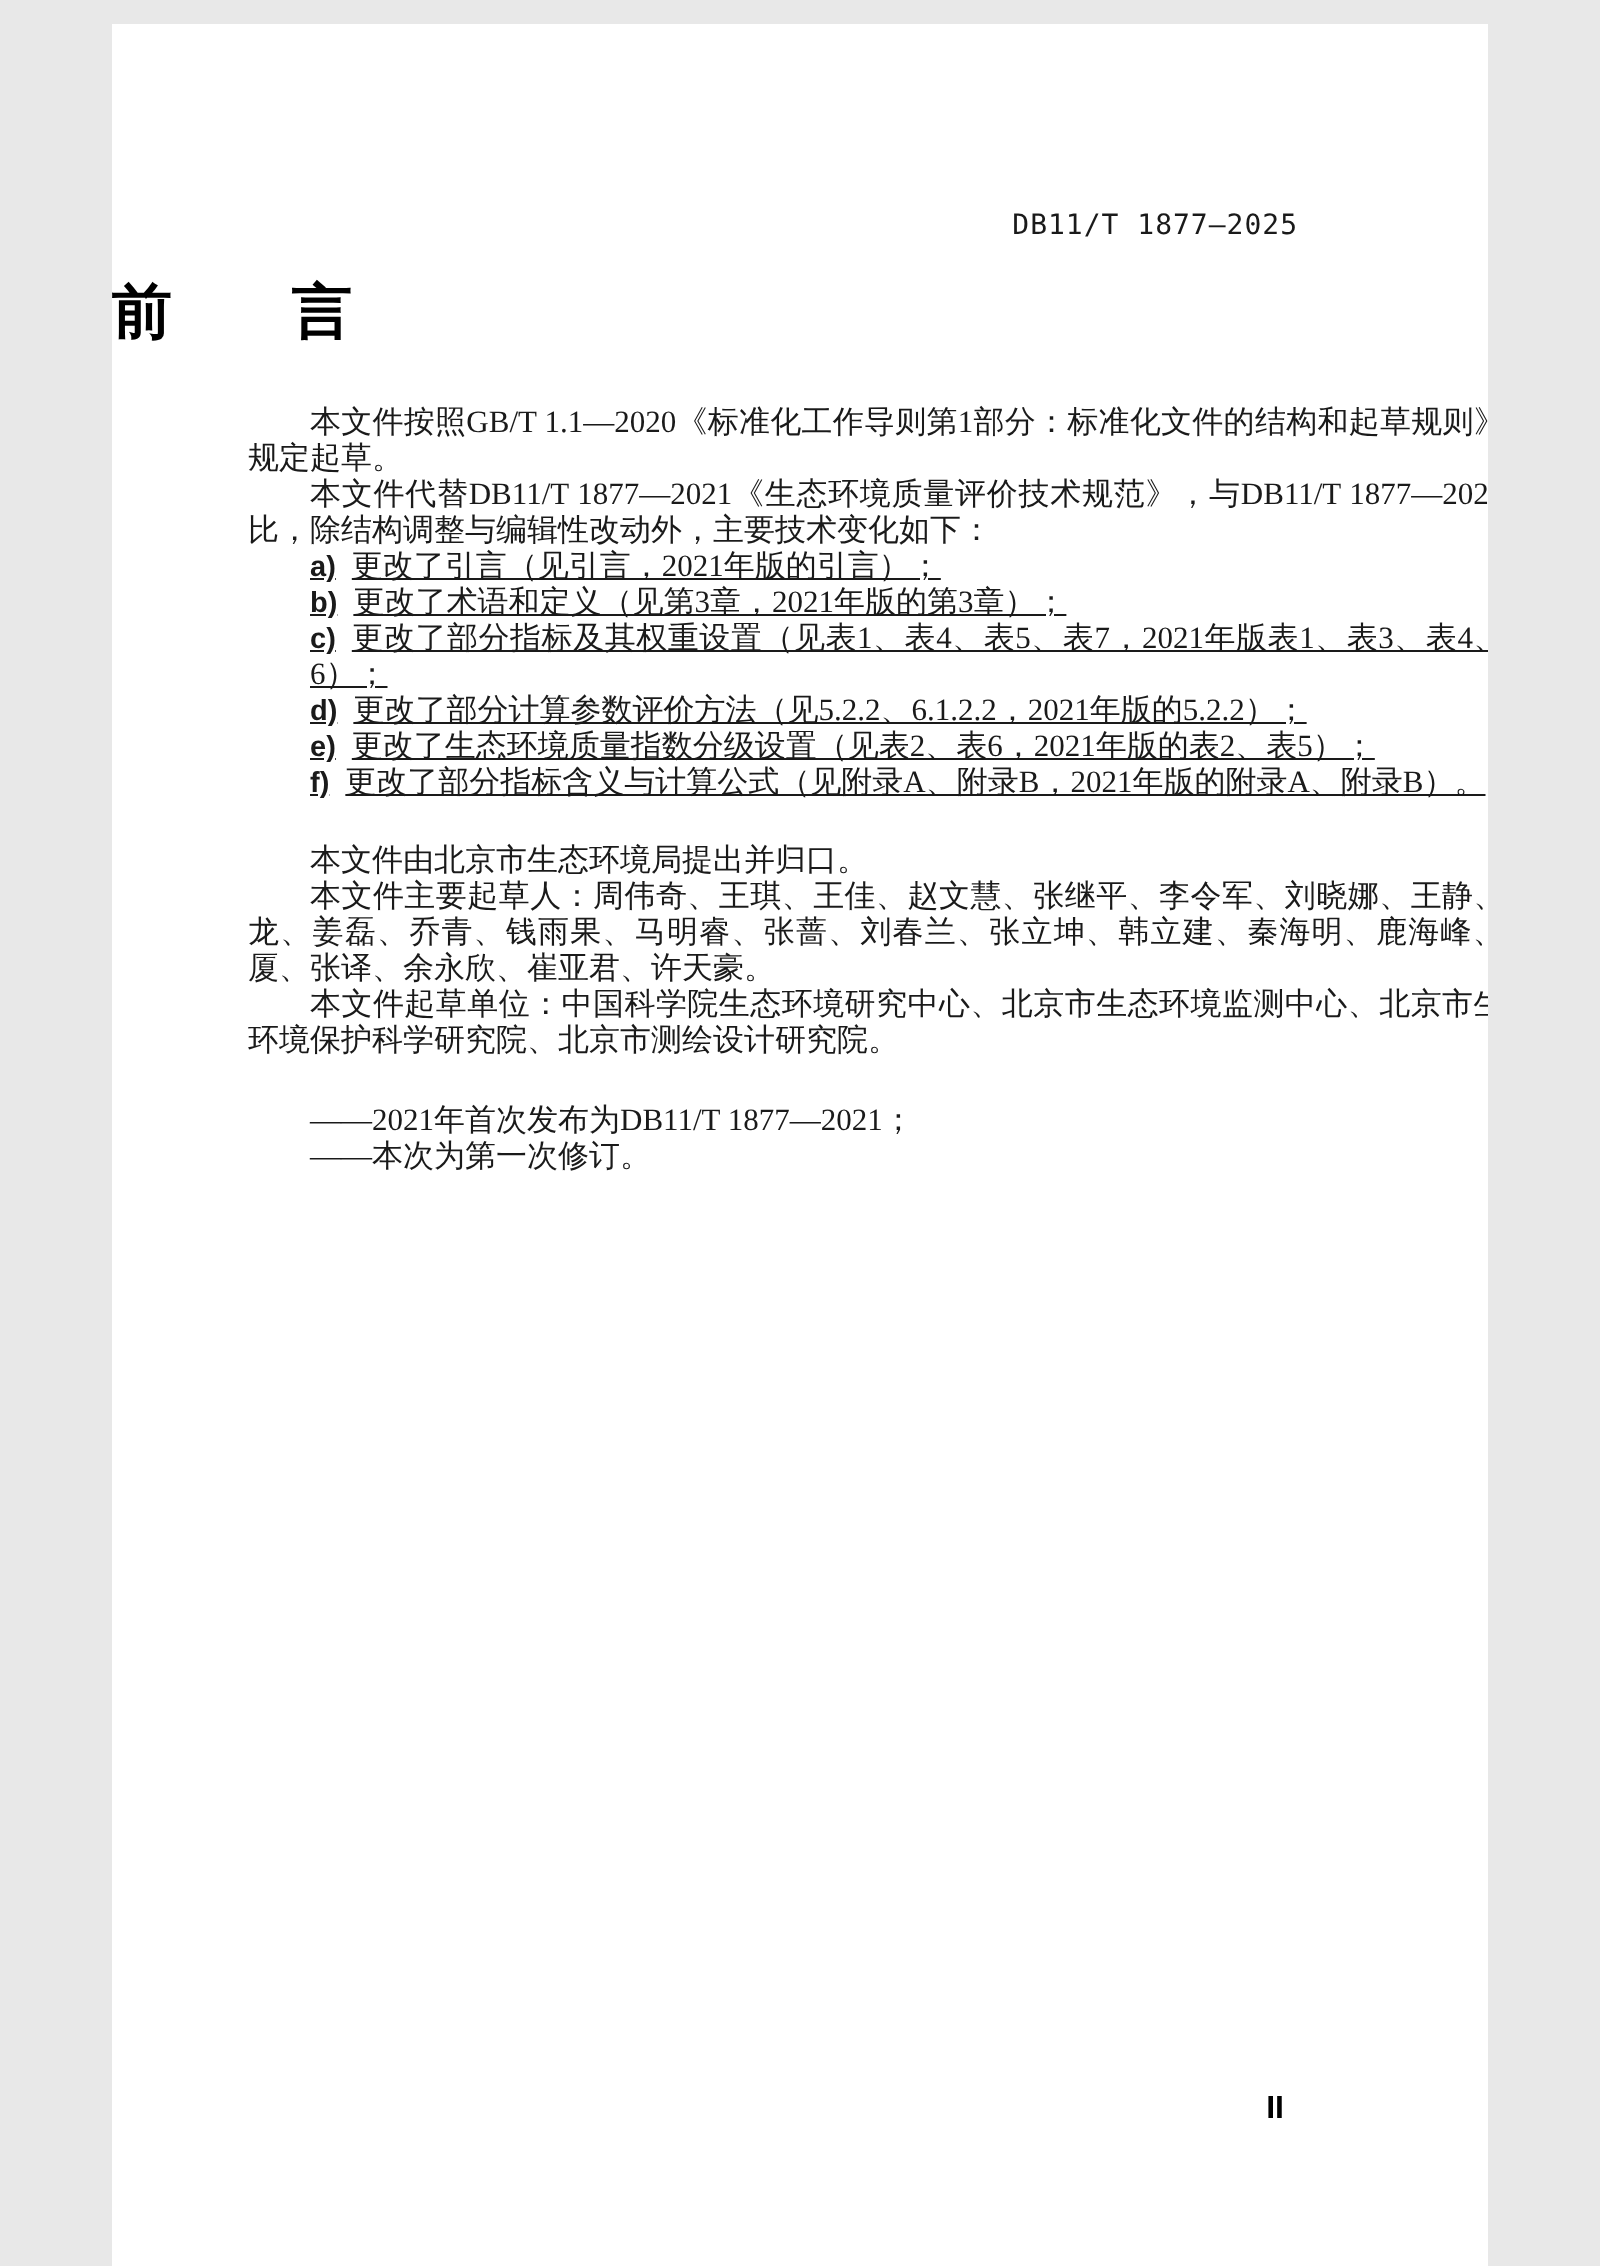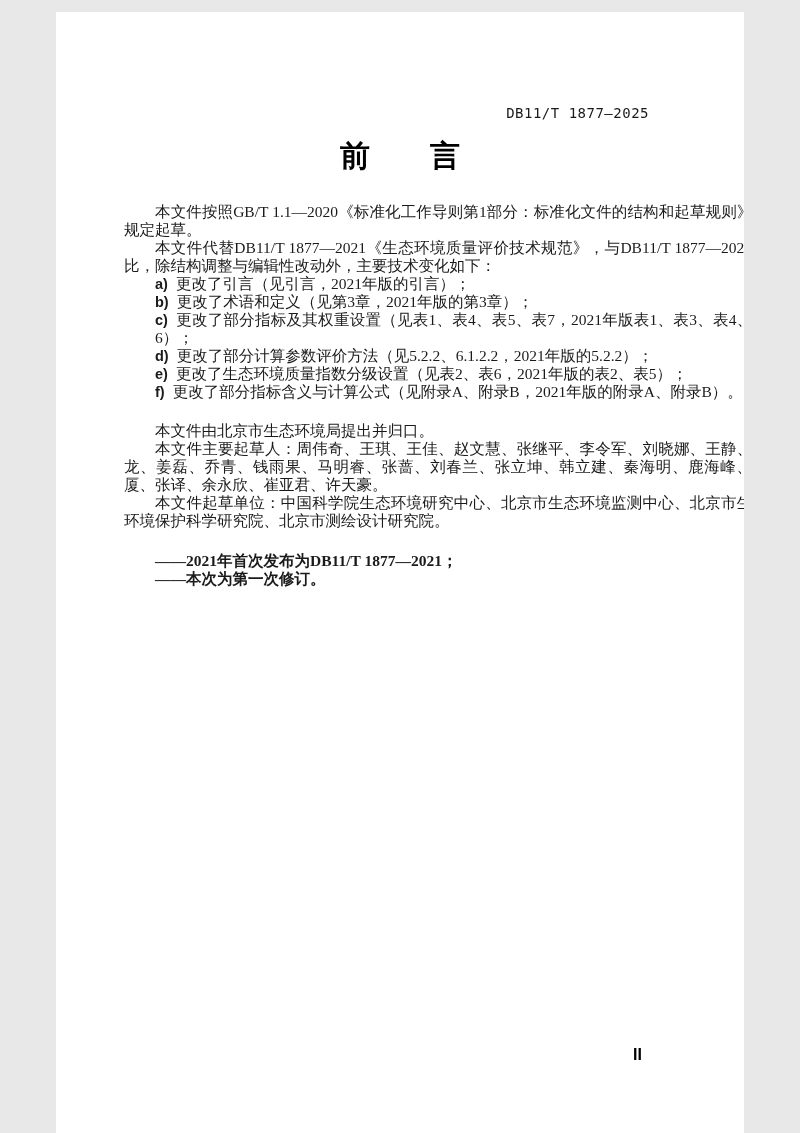--- a/index.html
+++ b/index.html
@@ -24,21 +24,21 @@
     font-family: "DejaVu Sans Mono", "Liberation Mono", monospace;
     font-size: 14px;
     letter-spacing: 0.5px;
     color: #1a1a1a;
   }
   .doc-title {
     position: absolute;
     top: 124px;
     left: 0;
     width: 100%;
-    text-align: center;
+    text-align: left;
     font-family: "Liberation Sans", "DejaVu Sans", sans-serif;
     font-weight: 700;
     font-size: 30px;
     color: #000000;
   }
   .content {
     position: absolute;
     top: 191px;
     left: 68px;
     width: 644px;
@@ -52,34 +52,34 @@
     text-indent: 2em;
   }
   .changes {
     margin: 0;
     padding: 0;
     list-style: none;
   }
   .change-item {
     margin: 0;
     padding-left: 2em;
+    text-decoration: underline;
   }
   .marker {
     font-family: "Liberation Sans", "DejaVu Sans", sans-serif;
     font-weight: 700;
     font-size: 14.5px;
     margin-right: 8px;
   }
   .spacer {
     height: 21.4px;
   }
   .history-item {
     margin: 0;
     text-indent: 2em;
-    font-weight: bold;
   }
   .page-number {
     position: absolute;
     top: 1034px;
     right: 102px;
     font-family: "Liberation Sans", "DejaVu Sans", sans-serif;
     font-weight: 700;
     font-size: 16px;
     color: #000000;
   }

